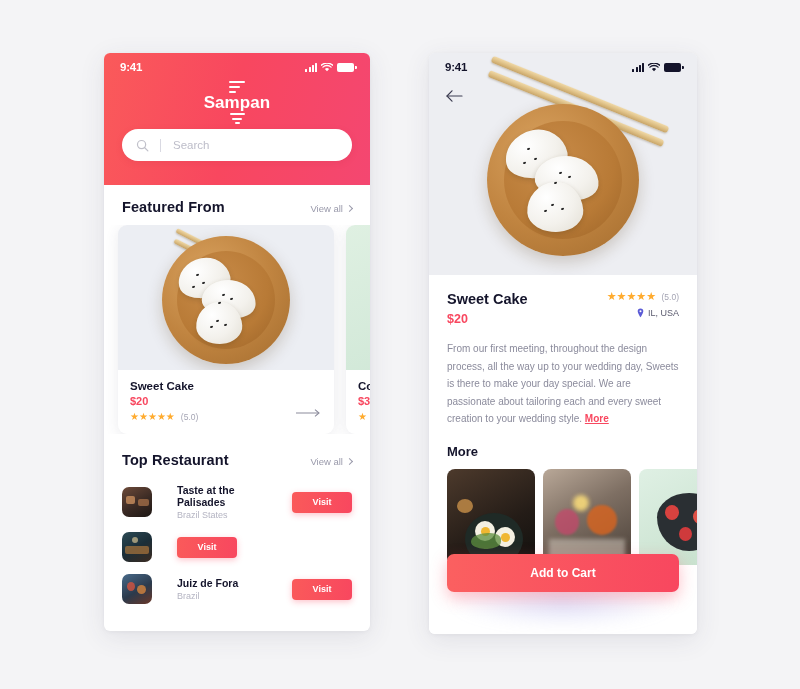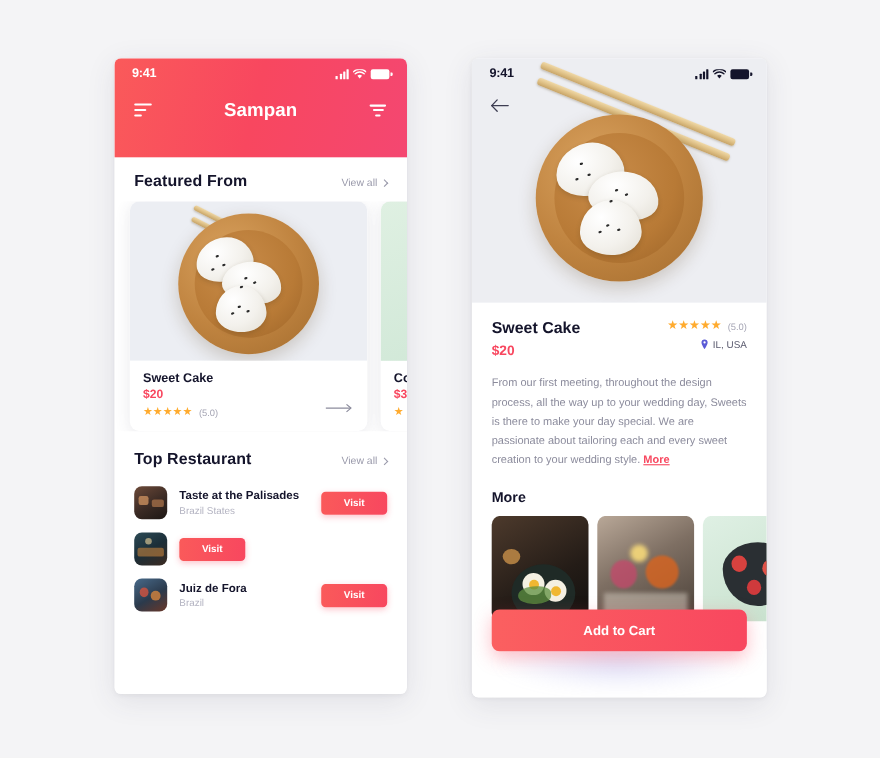--- a/index.html
+++ b/index.html
@@ -47,21 +47,21 @@
   .dark .bars i, .dark .batt { background:#14142b; }
   .dark .batt::after { background:#14142b; }
 
   
   .app-header {
     background: linear-gradient(103deg, #fa5a5a 0%, #f8475f 48%, #f44771 100%);
     padding-bottom: 24px;
   }
   .navrow {
     height: 38px; display: flex; align-items: center;
-    justify-content: space-between; padding: 0 18px;
+    justify-content: space-between; padding: 0 18px; flex-direction: column;
   }
   .app-title {
     color:#fff; font-size:17px; font-weight:bold; letter-spacing:.1px;
   }
   .ham { width:16px; display:flex; flex-direction:column; gap:3px; }
   .ham span { height:2px; background:#fff; border-radius:1px; display:block; }
   .ham span:nth-child(1){ width:16px; }
   .ham span:nth-child(2){ width:11px; }
   .ham span:nth-child(3){ width:7px; }
   .filt { width:16px; display:flex; flex-direction:column; align-items:center; gap:2.5px; }
@@ -134,21 +134,21 @@
   .seed { position:absolute; width:2.6px; height:1.7px; background:#2b2b2b;
           border-radius:50%; transform:rotate(-20deg); }
   .stick {
     position:absolute; height:5px; border-radius:3px;
     background: linear-gradient(180deg,#f0d9a8 0%, #ddbe83 55%, #c7a468 100%);
     box-shadow: 0 1px 2px rgba(90,70,30,.28);
   }
 
   
   .rlist { padding: 0 18px 16px; }
-  .rrow { display:flex; align-items:center; gap:11px; padding: 6px 0; }
+  .rrow { display:flex; align-items:center; gap:25px; padding: 6px 0; }
   .rthumb { width:30px; height:30px; border-radius:7px; flex:none; overflow:hidden; position:relative; }
   .rinfo { flex:1; min-width:0; }
   .rname { font-size:10.5px; font-weight:bold; color:#14142b; }
   .rloc { font-size:9px; color:#b4b4c2; margin-top:2px; }
   .visit-btn {
     flex:none; width:60px; height:21px; border-radius:4px; border:none; cursor:pointer;
     background: linear-gradient(96deg,#fa5a5a,#f8475f);
     color:#fff; font-size:9px; font-weight:bold;
     font-family:"Liberation Sans", sans-serif;
     box-shadow: 0 2px 6px rgba(248,71,95,.32);
@@ -228,20 +228,28 @@
             <span></span>
           </div>
         <div class="app-title">Sampan</div>
         <div class="filt">
             <span></span>
             <span></span>
             <span></span>
           </div>
       </div>
 
+      <div class="searchbar">
+        <svg class="search-ic" viewBox="0 0 14 14">
+          <circle cx="6" cy="6" r="4.4" stroke="#8d8d9e" stroke-width="1.3" fill="none"></circle>
+          <line x1="9.4" y1="9.4" x2="12.8" y2="12.8" stroke="#8d8d9e" stroke-width="1.3" stroke-linecap="round"></line>
+        </svg>
+        <span class="s-divider"></span>
+        <input class="search-input" type="text" placeholder="Search" style="">
+      </div>
     </div>
 
     <div class="section-head">
       <span class="section-title">Featured From</span>
       <span class="viewall">
         <span>View all</span>
         <i class="chev"></i>
       </span>
     </div>
 

